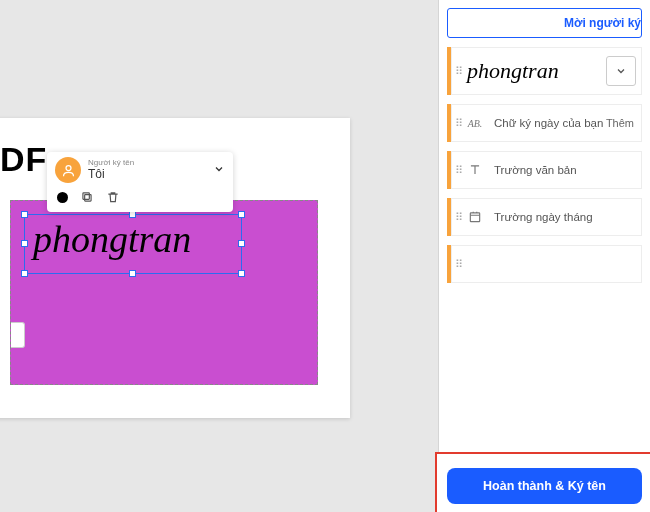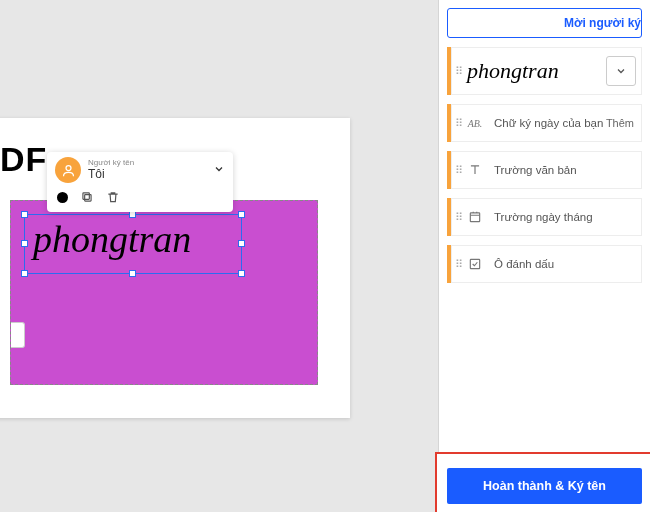--- a/index.html
+++ b/index.html
@@ -37,21 +37,21 @@
   .field-item { display: flex; align-items: center; border-left: 4px solid #f8a33c; background: #fff; padding: 0; height: 38px; box-shadow: 0 0 0 1px #ededed inset; }
   .field-item.big { height: 48px; }
   .drag { width: 14px; display: flex; align-items: center; justify-content: center; color: #aaa; font-size: 11px; letter-spacing: -2px; }
   .field-label { flex: 1; font-size: 11.5px; color: #555; display: flex; align-items: center; gap: 11px; padding-left: 2px; }
   .field-label .ic { width: 16px; color: #777; display: inline-flex; align-items: center; justify-content: center; }
   .field-extra { font-size: 11px; color: #666; padding-right: 8px; }
   .chev-box { width: 30px; height: 30px; border: 1px solid #ccc; border-radius: 3px; display: flex; align-items: center; justify-content: center; margin-right: 6px; color: #555; font-size: 12px; }
   .sig-prev { font-family: "Brush Script MT","Segoe Script",cursive; font-size: 22px; color: #000; flex: 1; padding-left: 2px; font-style: italic;}
 
   .footer { position: absolute; left: -4px; right: -4px; bottom: -6px; border: 2px solid #e23b2e; padding: 14px 10px 12px 10px; background: #fff; }
-  .complete-btn { background: #1a5cff; color: #fff; font-size: 12.5px; font-weight: 600; text-align: center; padding: 11px 0; border-radius: 2px; }
+  .complete-btn { background: #1a5cff; color: #fff; font-size: 12.5px; font-weight: 600; text-align: center; padding: 11px 0; border-radius: 8px; }
 
   .abc { font-family: "Segoe Script", cursive; font-size: 10px; font-style: italic; }
 </style>
 </head>
 <body>
 
 <div class="canvas-area">
   <div class="doc-page"></div>
   <div class="doc-text">DF</div>
 
@@ -148,27 +148,18 @@
             <rect x="4" y="5" width="16" height="15" rx="1"></rect>
             <path d="M4 9h16M9 5V3M15 5V3"></path>
           </svg>
       </span>
       <span>Trường ngày tháng</span>
     </div>
   </div>
 
   <div class="field-item">
     <div class="drag">⠿</div>
-    <div class="field-label">
-      <span class="ic">
-        <svg width="14" height="14" viewBox="0 0 24 24" fill="none" stroke="currentColor" stroke-width="2">
-            <rect x="4" y="4" width="16" height="16" rx="1"></rect>
-            <path d="M8 12l3 3 5-6"></path>
-          </svg>
-      </span>
-      <span>Ô đánh dấu</span>
-    </div>
   </div>
 
   <div class="footer">
     <div class="complete-btn">Hoàn thành &amp; Ký tên</div>
   </div>
 </div>
 
 </body></html>

